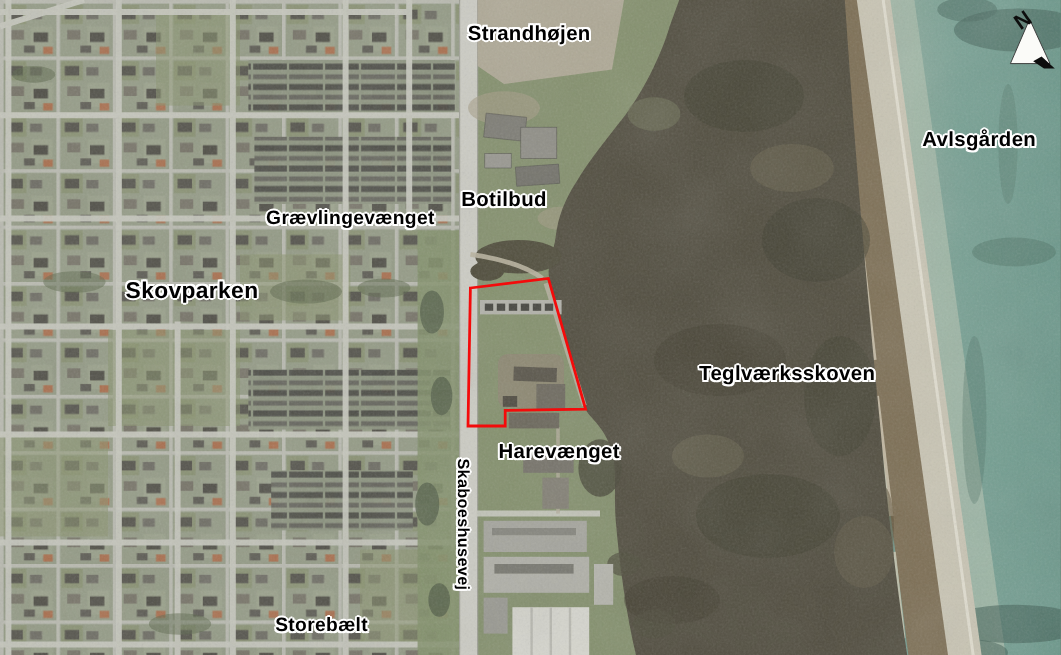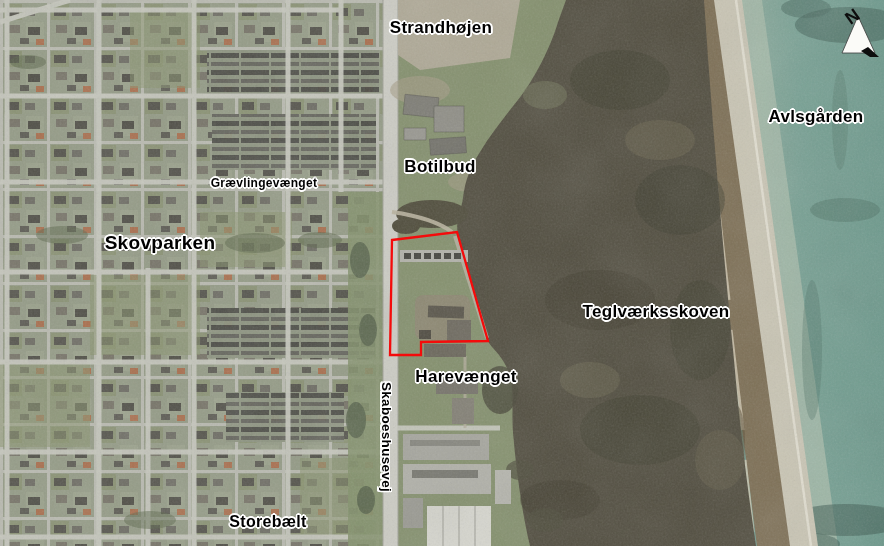--- a/index.html
+++ b/index.html
@@ -227,22 +227,22 @@
   <g>
     <polygon points="858,16 842,53 875,53" fill="#fbfbf8" stroke="#3a3a3a" stroke-width="0.8"></polygon>
     <polygon points="868,47 879,57 870,57 861,51" fill="#0d0d0d"></polygon>
     <text x="845" y="22" font-size="18" font-weight="700" fill="#0d0d0d" transform="rotate(-35 853 15)">N</text>
   </g>
 </svg>
 
 <div class="labels">
   <div class="map-label" style="left:441px;top:28px;font-size:17px">Strandhøjen</div>
   <div class="map-label" style="left:816px;top:117px;font-size:17px">Avlsgården</div>
-  <div class="map-label" style="left:440px;top:167px;font-size:17px">Botilbud</div>
-  <div class="map-label" style="left:264px;top:183px;font-size:12px">Grævlingevænget</div>
+  <div class="map-label" style="left:420px;top:167px;font-size:17px">Botilbud</div>
+  <div class="map-label" style="left:292px;top:183px;font-size:16px">Grævlingevænget</div>
   <div class="map-label" style="left:656px;top:312px;font-size:17px">Teglværksskoven</div>
   <div class="map-label" style="left:160px;top:243px;font-size:19px">Skovparken</div>
   <div class="map-label" style="left:466px;top:377px;font-size:17px">Harevænget</div>
   <div class="map-label vertical" style="left:386px;top:437px;font-size:13.5px">Skaboeshusevej</div>
   <div class="map-label" style="left:268px;top:522px;font-size:16px">Storebælt</div>
 </div>
 
 </div>
 
 </body></html>

